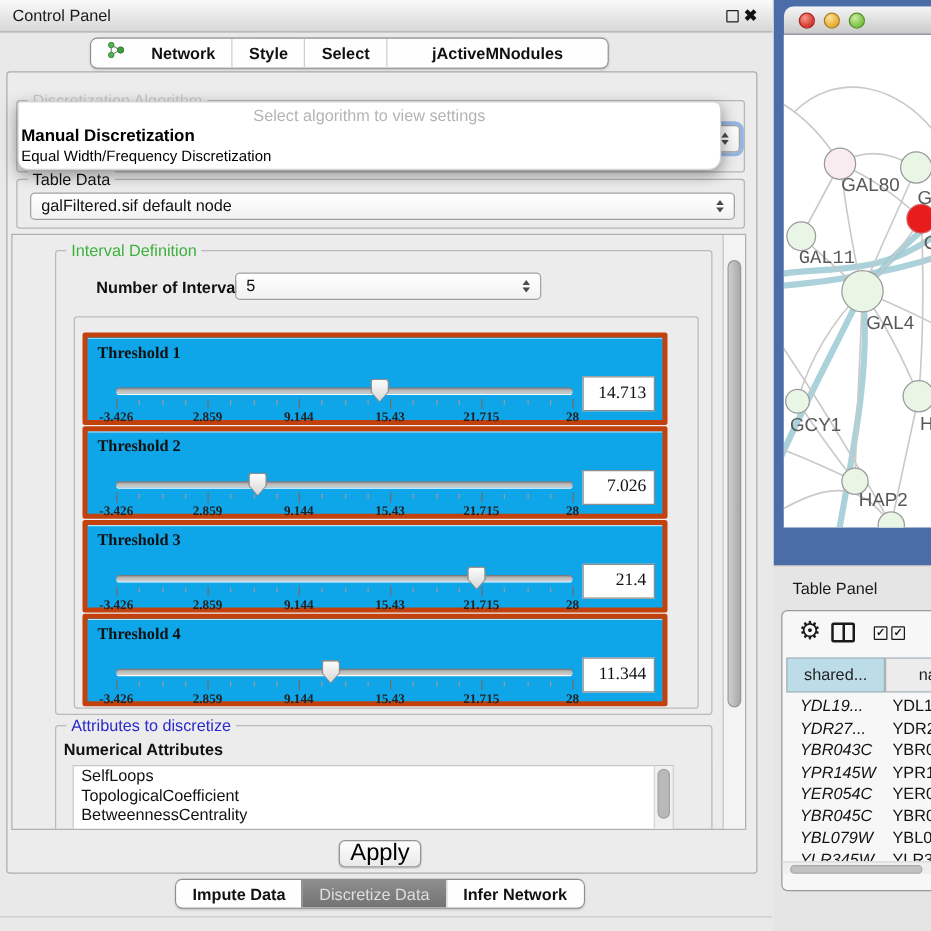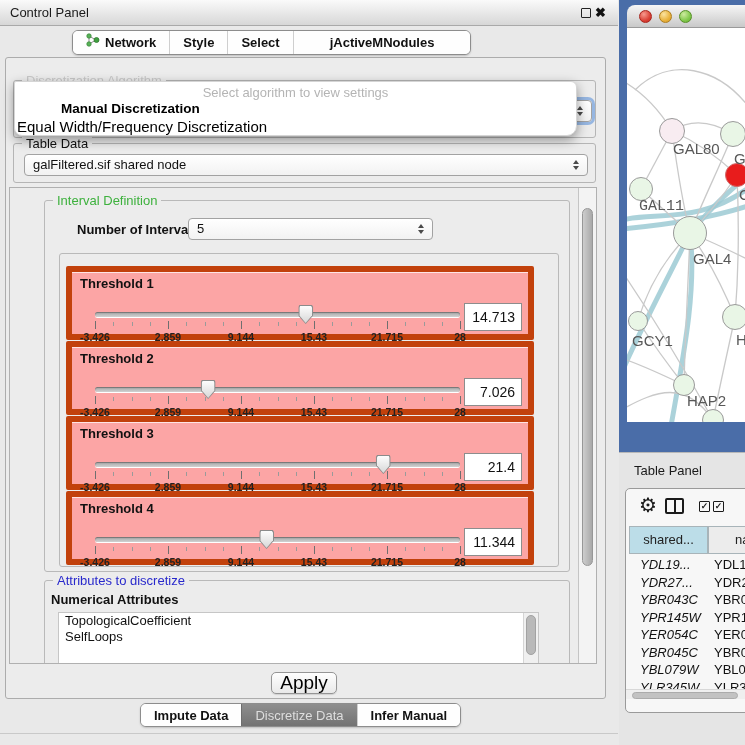--- a/index.html
+++ b/index.html
@@ -10,21 +10,21 @@
   
   .cp { position:absolute; left:0; top:0; width:618px; height:745px; background:#e9e9e9; }
   .cp-titlebar { position:absolute; left:0; top:0; width:618px; height:26px;
       background:linear-gradient(#fafafa,#d7d7d7); border-bottom:1px solid #a9a9a9;
       font-size:13px; line-height:26px; padding-left:10px; color:#1a1a1a; }
   .float-ic { position:absolute; top:8px; width:10px; height:10px; border:1.5px solid #222; border-radius:1px; background:transparent; }
   .close-ic { position:absolute; top:4px; font-size:13px; font-weight:bold; color:#111; line-height:18px; }
 
   .tabstrip { position:absolute; display:flex; height:25px; background:#fefefe;
       border:1px solid #8d8d8d; border-radius:6px; overflow:hidden; box-shadow:0 1px 2px rgba(0,0,0,.18); z-index:5; }
-  .tabseg { display:flex; align-items:center; gap:5px; padding:0 13px; font-size:13px; font-weight:bold;
+  .tabseg { display:flex; align-items:center; gap:21px; padding:0 13px; font-size:13px; font-weight:bold;
       color:#111; line-height:23px; border-left:1px solid #cfcfcf; white-space:nowrap; background:#fefefe; }
   .tabseg:first-child { border-left:none; }
   .tabseg.active { background:linear-gradient(#8e8e8e, #737373); color:#dedede; font-weight:normal; border-left-color:#6e6e6e; }
   .tabseg.wide { padding:0 36px; }
 
   .cp-body { position:absolute; left:5px; top:57px; width:601px; height:642px;
       background:#ececec; border:1px solid #acacac; border-radius:3px; }
 
   .group { position:absolute; border:1px solid #b5b5b5; border-radius:3px; }
   .gtitle { position:absolute; top:-8px; left:8px; background:#ececec; padding:0 4px; font-size:13px; white-space:nowrap; }
@@ -35,31 +35,31 @@
   .combo { position:absolute; background:linear-gradient(#ffffff,#f2f2f2); border:1px solid #a2a2a2;
       border-radius:4px; height:22px; font-size:13px; color:#111; line-height:20px; padding:0 24px 0 8px; }
   .combo.focused { box-shadow:0 0 0 3px rgba(122,164,222,.75); }
   .arrows { position:absolute; right:8px; top:50%; transform:translateY(-50%); display:flex; flex-direction:column; gap:2px; }
   .arr-up { width:0; height:0; border-left:3.5px solid transparent; border-right:3.5px solid transparent; border-bottom:4.5px solid #4a4a4a; }
   .arr-dn { width:0; height:0; border-left:3.5px solid transparent; border-right:3.5px solid transparent; border-top:4.5px solid #4a4a4a; }
 
   .popup { position:absolute; left:14px; top:81px; width:563px; height:55px; background:#fff;
       border:1px solid #d5d5d5; border-radius:2px 6px 10px 8px; box-shadow:0 4px 12px rgba(0,0,0,.4); z-index:40; }
   .popup .ph { position:absolute; top:3px; left:0; right:0; text-align:center; color:#b4b4b4; font-size:13px; }
-  .popup .opt1 { position:absolute; top:19px; left:2px; font-size:13.5px; font-weight:bold; color:#000;margin-left:44px; }
-  .popup .opt2 { position:absolute; top:36px; left:2px; font-size:15px; color:#000; }
+  .popup .opt1 { position:absolute; top:19px; left:2px; font-size:13.5px; font-weight:bold; color:#000; }
+  .popup .opt2 { position:absolute; top:36px; left:2px; font-size:12px; color:#000; }
 
   .scrollpane { position:absolute; left:3px; top:129px; width:588px; height:477px;
       border:1px solid #b0b0b0; background:#ececec; overflow:hidden; }
   .vscroll { position:absolute; right:0; top:0; width:18px; height:100%; background:#f3f3f3; border-left:1px solid #c4c4c4; }
   .vthumb { position:absolute; left:3px; width:11px; border-radius:6px;
       background:linear-gradient(90deg,#cdcdcd,#a9a9a9); border:1px solid #979797; }
 
-  .tpanel { position:absolute; background:#fca5a5; border:6px solid #c2410c; border-radius:2px;
-      box-shadow:inset 0 1px 0 rgba(255,255,255,.7); }
+  .tpanel { position:absolute; background:#0ea5e9; border:4px solid #c2410c; border-radius:2px;
+      box-shadow:inset 0 1px 0 rgba(255,255,255,.7);font-family:Liberation Serif, serif; }
   .tp-title { position:absolute; left:8px; top:4px; font-size:13px; font-weight:bold; color:#111; }
   .slider { position:absolute; left:23px; top:38px; width:365px; height:32px; }
   .track { position:absolute; left:0; right:0; top:2px; height:5px; border-radius:3px;
       background:linear-gradient(#a3a3a3,#d2d2d2); box-shadow:inset 0 1px 1px rgba(0,0,0,.3), 0 1px 0 #fff; }
   .thumb { position:absolute; top:-5px; width:15px; height:19px; transform:translateX(-50%);
       clip-path:polygon(8% 0,92% 0,100% 10%,100% 55%,50% 100%,0 55%,0 10%); background:#8b8b8b; }
   .thumb::after { content:""; position:absolute; inset:1px; clip-path:polygon(8% 0,92% 0,100% 10%,100% 55%,50% 100%,0 55%,0 10%);
       background:linear-gradient(#fdfdfd,#d7d7d7); }
   .ticks { position:absolute; left:0; right:0; top:11px; height:9px; }
   .tick { position:absolute; width:1px; height:4px; top:1px; background:#9a9a9a; }
@@ -157,21 +157,21 @@
         <span class="arrows">
             <span class="arr-up"></span>
             <span class="arr-dn"></span>
           </span>
       </div>
     </div>
 
     <div class="group" style="left:7px; top:85px; width:583px; height:40px;">
       <span class="gtitle">Table Data</span>
       <div class="combo" style="left:10px; top:10px; width:564px;">
-        <span>galFiltered.sif shared node</span>
+        <span>galFiltered.sif default node</span>
         <span class="arrows">
             <span class="arr-up"></span>
             <span class="arr-dn"></span>
           </span>
       </div>
     </div>
 
     <div class="scrollpane">
 
       <div class="group" style="left:34px; top:12px; width:526px; height:372px; border-color:#b9b9b9;">
@@ -347,22 +347,23 @@
             <div class="valuebox">11.344</div>
           </div>
         </div>
       </div>
 
       <div class="group" style="left:34px; top:392px; width:526px; height:92px; border-color:#b9b9b9;">
         <span class="gtitle blue">Attributes to discretize</span>
         <span class="numattr-label" style="left:6px; top:11px;">Numerical Attributes</span>
         <div class="attrlist" style="left:13px; top:31px; width:481px; height:52px;">
           <div id="attr-items">
+              <div class="li">SelfLoops</div>
               <div class="li">TopologicalCoefficient</div>
-              <div class="li">SelfLoops</div>
+              <div class="li">BetweennessCentrality</div>
             </div>
           <div class="listscroll">
               <div class="listthumb"></div>
             </div>
         </div>
       </div>
 
       <div class="vscroll">
         <div class="vthumb" style="top:20px; height:358px;"></div>
       </div>
@@ -372,21 +373,21 @@
   </div>
 
   <div class="tabstrip" style="left:140px; top:703px; height:24px;">
     <div class="tabseg">
       <span>Impute Data</span>
     </div>
     <div class="tabseg active">
       <span>Discretize Data</span>
     </div>
     <div class="tabseg">
-      <span>Infer Manual</span>
+      <span>Infer Network</span>
     </div>
   </div>
   <div class="bottom-line"></div>
 
   <div class="popup">
     <div class="ph">Select algorithm to view settings</div>
     <div class="opt1">Manual Discretization</div>
     <div class="opt2">Equal Width/Frequency Discretization</div>
   </div>
 </div>

